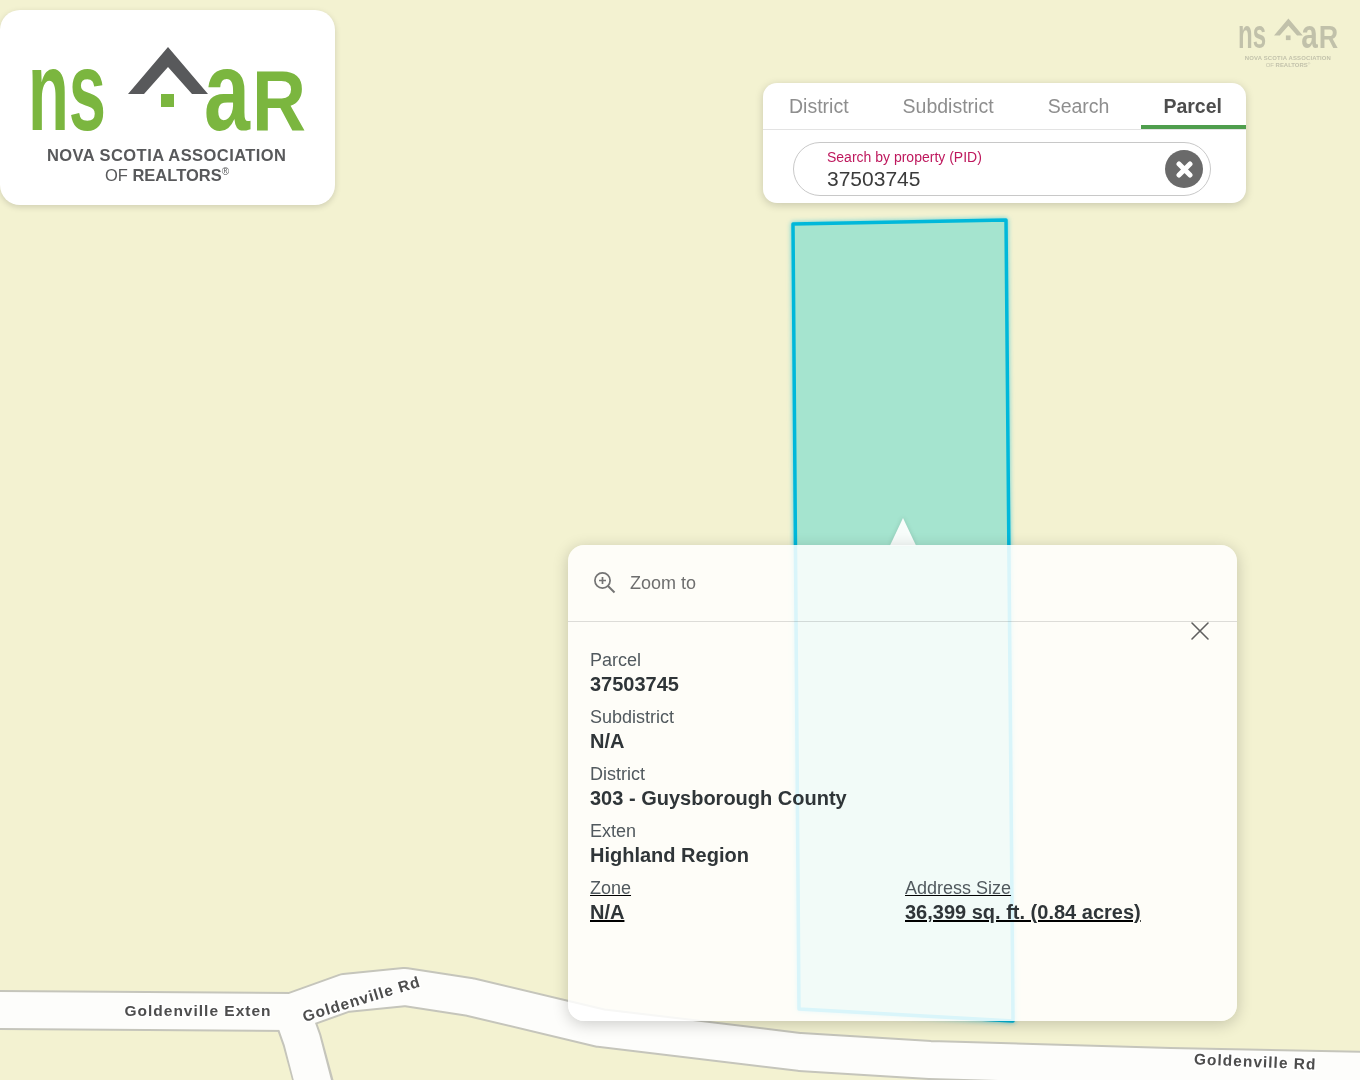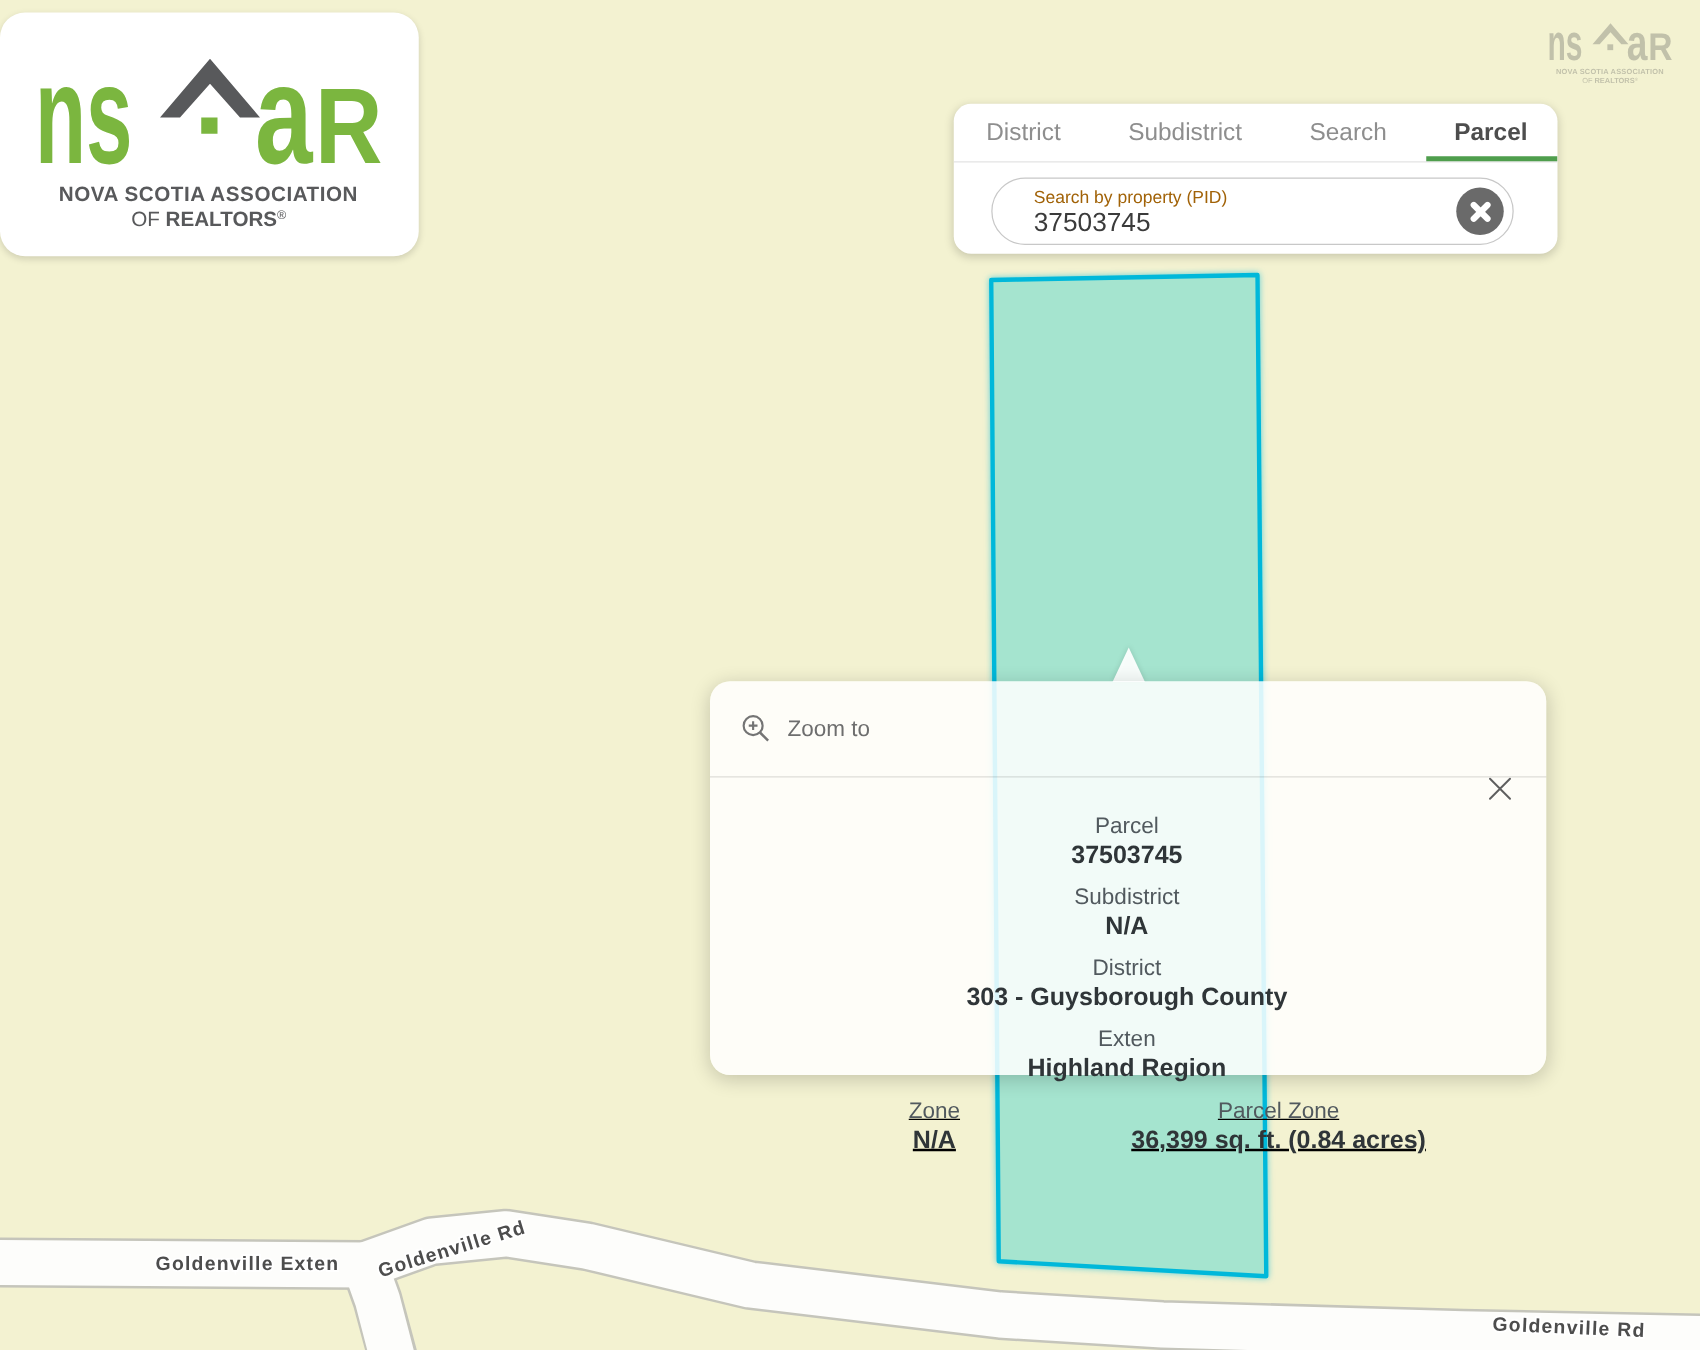--- a/index.html
+++ b/index.html
@@ -31,35 +31,35 @@
     padding:0 24px 0 26px;justify-content:space-between;
     border-bottom:1px solid #e3e3e3;box-sizing:border-box;
   }
   .tab{font-size:19.5px;font-weight:500;color:#8e8e8e;cursor:pointer;white-space:nowrap;}
   .tab.active{color:#4d4d4d;font-weight:600;}
   .tab-underline{position:absolute;left:378px;right:0;bottom:0;height:4px;background:#4f9e4d;}
   .pill{
     position:absolute;left:30px;top:59px;width:418px;height:54px;box-sizing:border-box;
     border:1.5px solid #c8c8c8;border-radius:27px;background:#fff;padding:6px 50px 0 33px;
   }
-  .pill-label{font-size:14px;color:#a16207;line-height:16px;}
+  .pill-label{font-size:14px;color:#be185d;line-height:16px;}
   .pill input{
     border:none;outline:none;background:transparent;font-family:"Liberation Sans",sans-serif;
     font-size:21px;color:#3b3b3b;width:100%;padding:2px 0 0 0;
   }
   .clear-btn{
     position:absolute;right:7px;top:7px;width:38px;height:38px;border-radius:50%;
     background:#6a6a6a;border:none;cursor:pointer;padding:0;display:flex;
     align-items:center;justify-content:center;
   }
   
   .popup-arrow{position:absolute;left:880px;top:511px;filter:drop-shadow(0 -1px 2px rgba(0,0,0,.12));}
   .popup{
-    position:absolute;left:568px;top:545px;width:669px;height:315px;box-sizing:border-box;
-    background:rgba(255,255,255,.85);border-radius:16px;box-shadow:0 3px 16px rgba(0,0,0,.2);text-align:center;
+    position:absolute;left:568px;top:545px;width:669px;height:476px;box-sizing:border-box;
+    background:rgba(255,255,255,.85);border-radius:16px;box-shadow:0 3px 16px rgba(0,0,0,.2);
   }
   .zoom-row{
     height:76px;display:flex;align-items:center;gap:13px;padding-left:25px;
     border-bottom:1px solid rgba(0,0,0,.13);cursor:pointer;
   }
   .zoom-row-label{font-size:18px;color:#6e6e6e;}
   .details{position:relative;padding:27px 24px 0 22px;}
   .field{margin-bottom:9px;}
   .flabel{font-size:18px;line-height:22px;color:#51595e;}
   .fvalue{font-size:20px;line-height:26px;font-weight:bold;color:#2f3538;}
@@ -173,20 +173,20 @@
       <div class="field">
         <div class="flabel">Exten</div>
         <div class="fvalue">Highland Region</div>
       </div>
       <div class="last-row">
         <div class="field">
           <div class="flabel">Zone</div>
           <div class="fvalue">N/A</div>
         </div>
         <div class="field">
-          <div class="flabel">Parcel Zone</div>
+          <div class="flabel">Address Size</div>
           <div class="fvalue">36,399 sq. ft. (0.84 acres)</div>
         </div>
       </div>
     </div>
   </div>
 
 </div>
 
 </body></html>

